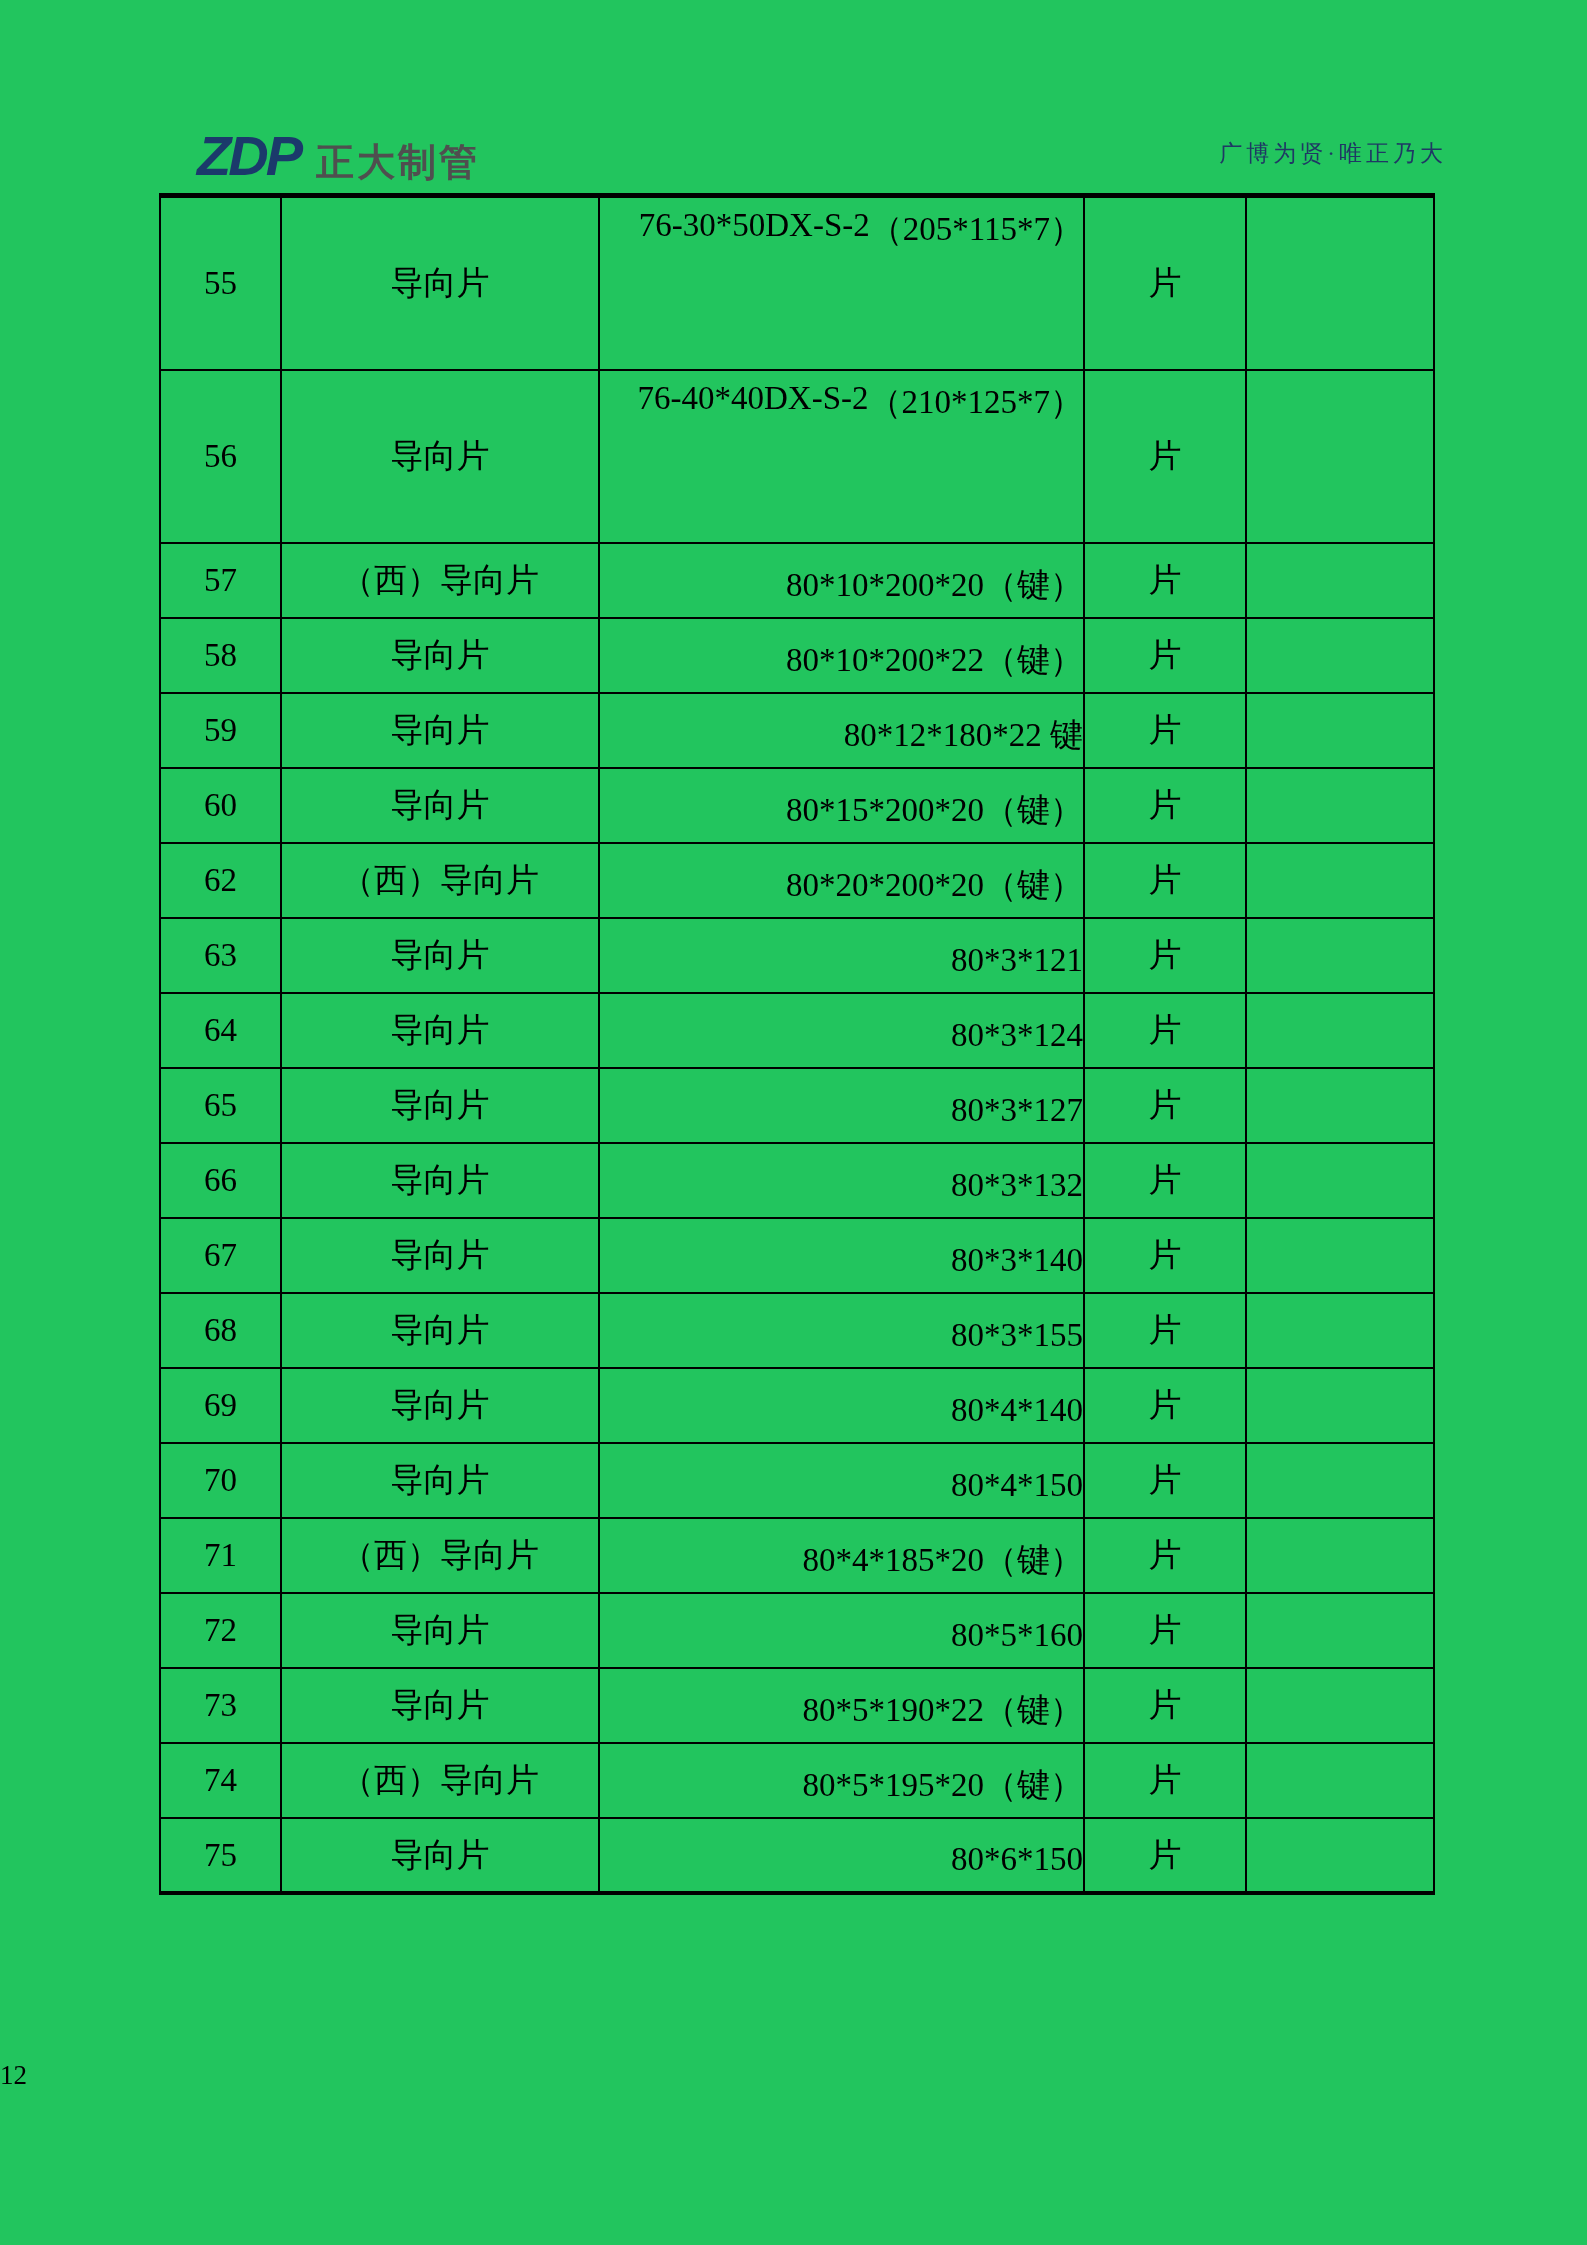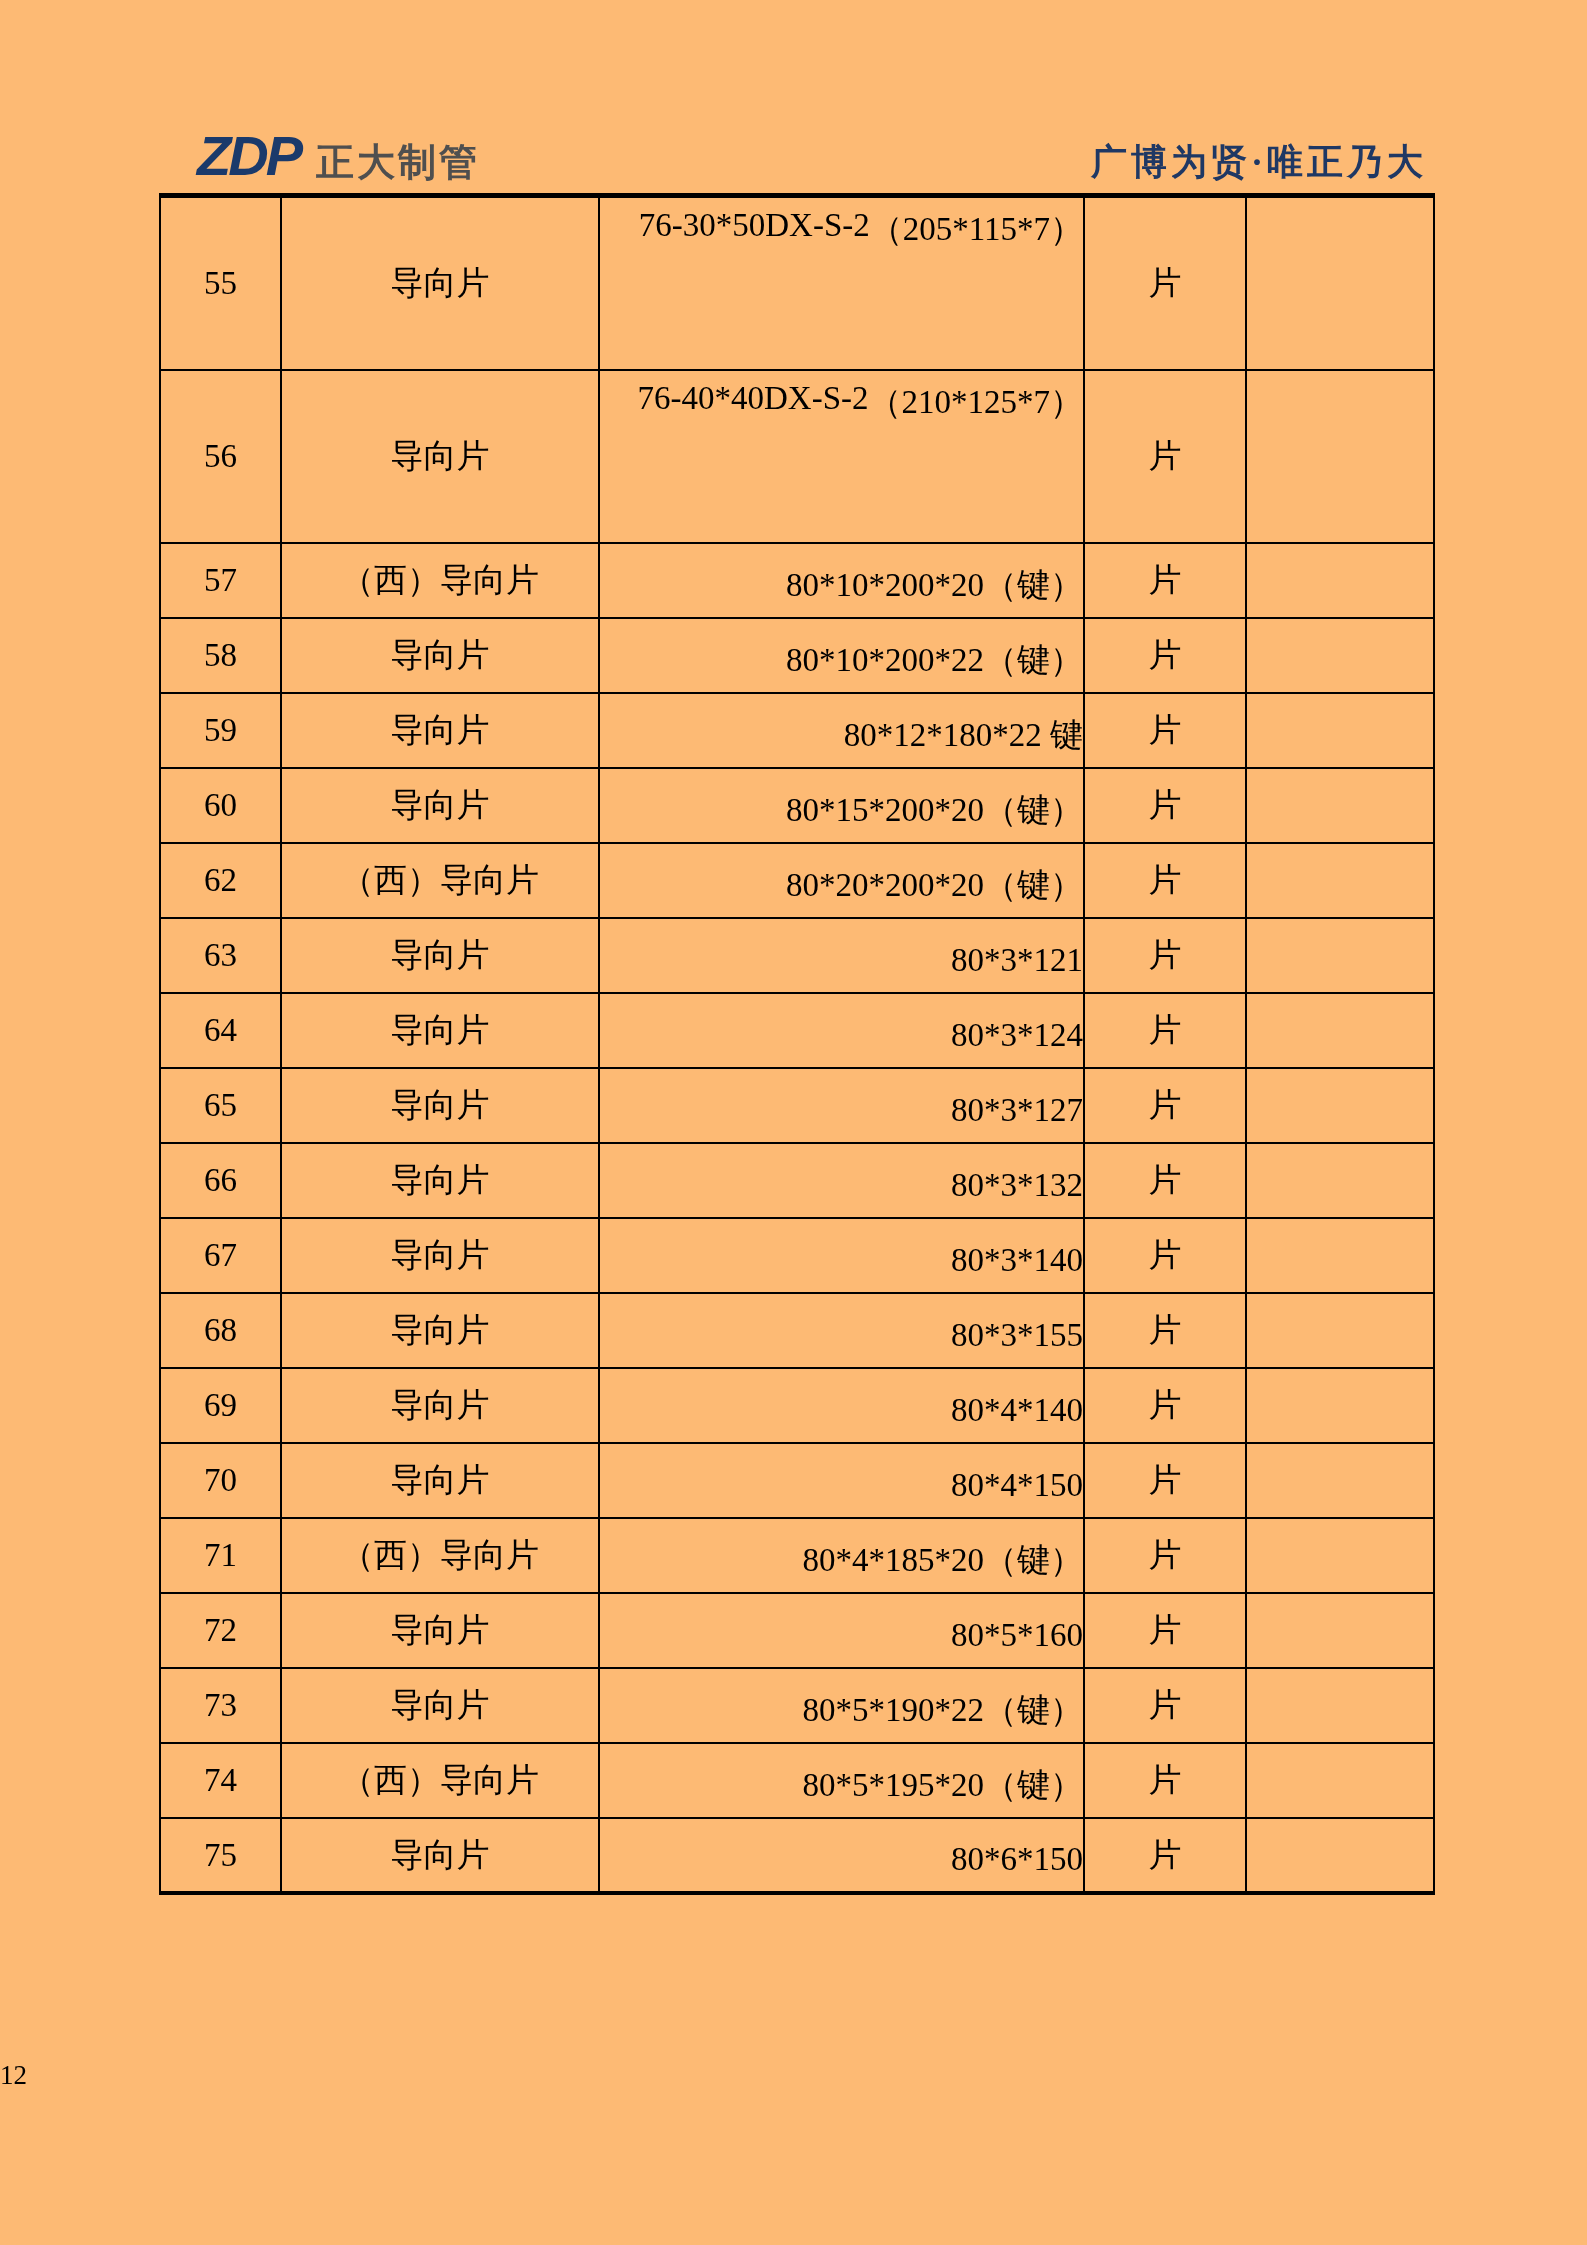--- a/index.html
+++ b/index.html
@@ -4,21 +4,21 @@
 <style>
   html, body {
     margin: 0;
     padding: 0;
     background: #ffffff;
   }
   .page {
     position: relative;
     width: 1587px;
     height: 2245px;
-    background: #fdba74;
+    background: #22c55e;
     font-family: "Liberation Serif", "DejaVu Serif", serif;
     color: #000000;
     overflow: hidden;
   }
   
   .header {
     position: absolute;
     left: 0; top: 0;
     width: 100%;
     height: 193px;
@@ -44,24 +44,24 @@
     font-family: "Liberation Sans", "DejaVu Sans", sans-serif;
     font-weight: 700;
     font-size: 38px;
     line-height: 1;
     color: #4f4f4f;
     margin-left: 16px;
     letter-spacing: 3px;
   }
   .slogan {
     position: absolute;
-    right: 160px;
+    right: 140px;
     top: 138px;
-    font-size: 36px;
-    font-weight: 700;
+    font-size: 23px;
+    font-weight: 400;
     letter-spacing: 4px;
     color: #1f3864;
     white-space: nowrap;
   }
   
   table.parts {
     position: absolute;
     left: 159px;
     top: 193px;
     width: 1274px;

